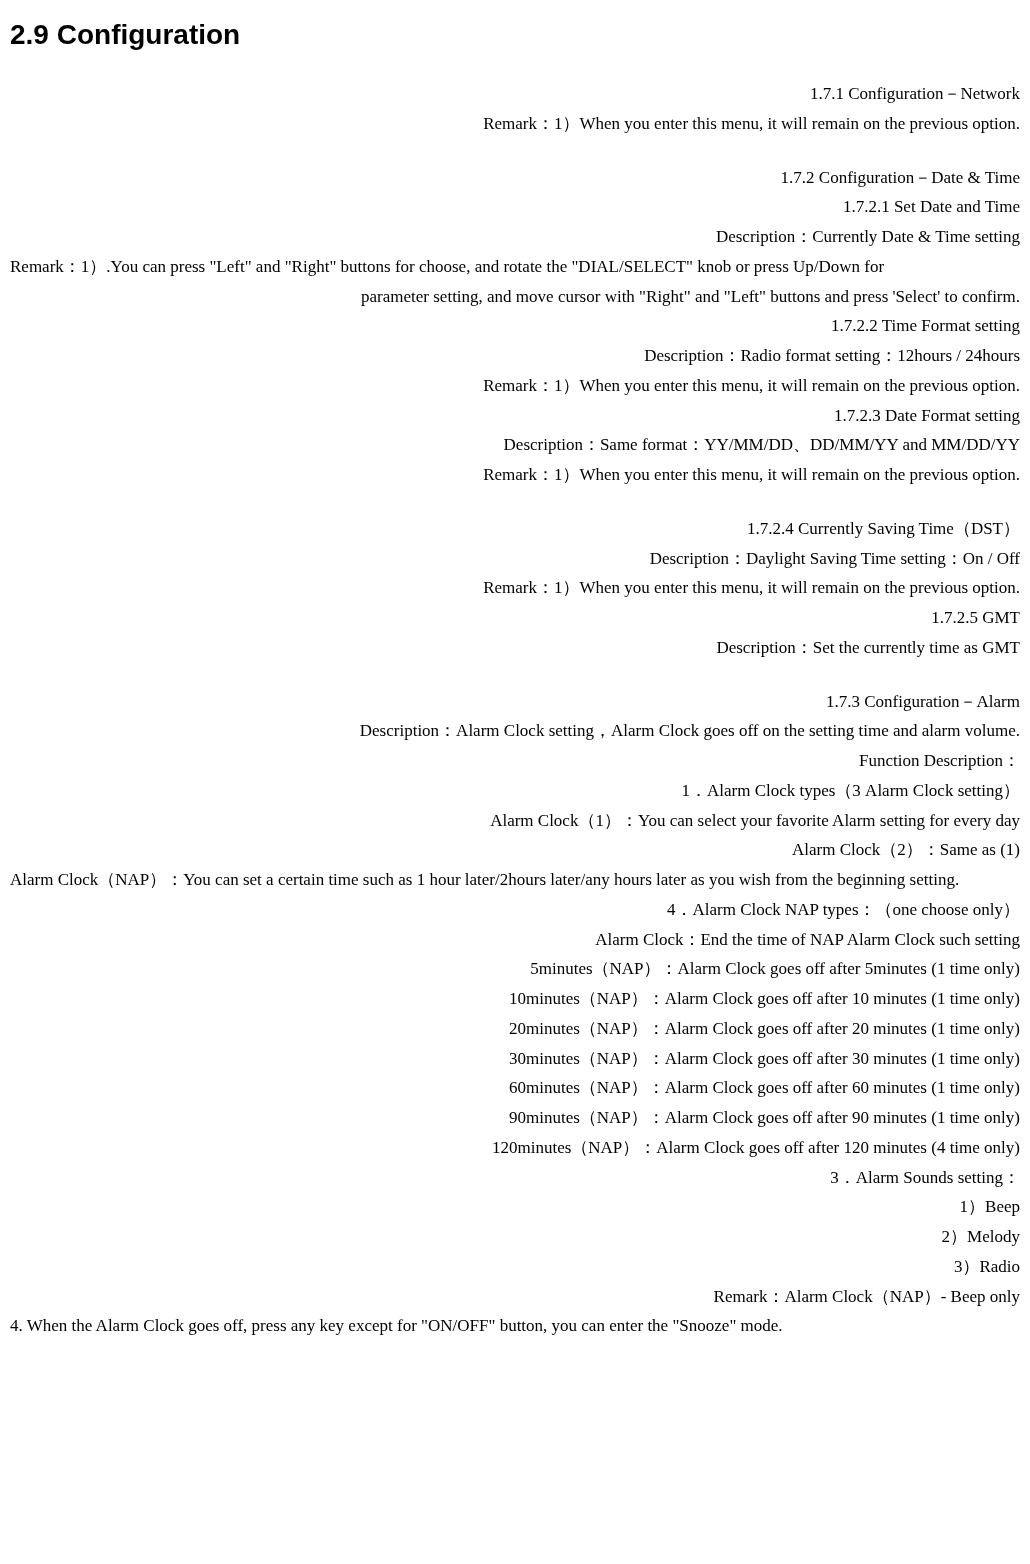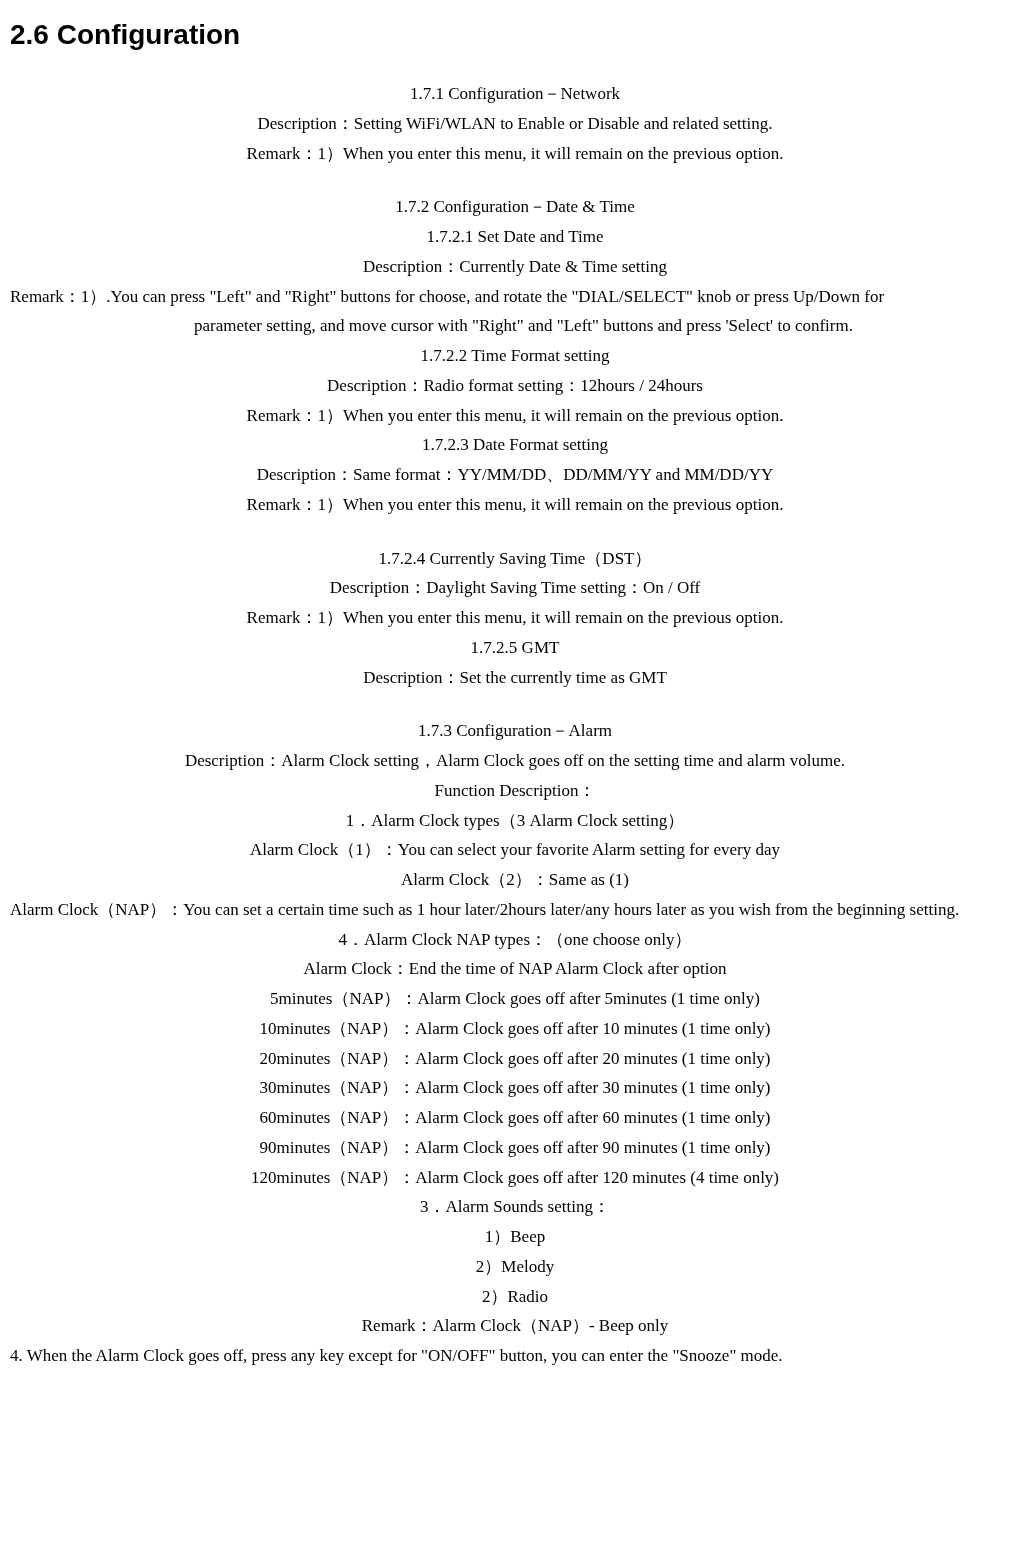--- a/index.html
+++ b/index.html
@@ -12,40 +12,39 @@
       width: 1010px;
     }
     h2 {
       font-family: Arial, Helvetica, sans-serif;
       font-weight: bold;
       font-size: 28px;
       margin: 0 0 20px 0;
     }
     p {
       margin: 0;
-      text-align: center;
+      text-align: right;
     }
     .justify {
       text-align: justify;
     }
     .indent {
       text-indent: 1em;
     }
     .block {
       margin-bottom: 24px;
     }
   </style>
 </head>
 <body>
 
-<h2>2.6 Configuration</h2>
+<h2>2.9 Configuration</h2>
 
 <div class="block">
   <p>1.7.1 Configuration－Network</p>
-  <p>Description：Setting WiFi/WLAN to Enable or Disable and related setting.</p>
   <p>Remark：1）When you enter this menu, it will remain on the previous option.</p>
 </div>
 
 <p>1.7.2 Configuration－Date &amp; Time</p>
 <p>1.7.2.1 Set Date and Time</p>
 <p>Description：Currently Date &amp; Time setting</p>
 <p class="justify">Remark：1）.You can press "Left" and "Right" buttons for choose, and rotate the "DIAL/SELECT" knob or press Up/Down for</p>
 <p class="indent">parameter setting, and move cursor with "Right" and "Left" buttons and press 'Select' to confirm.</p>
 <p>1.7.2.2 Time Format setting</p>
 <p>Description：Radio format setting：12hours / 24hours</p>
@@ -65,26 +64,26 @@
 </div>
 
 <p>1.7.3 Configuration－Alarm</p>
 <p>Description：Alarm Clock setting，Alarm Clock goes off on the setting time and alarm volume.</p>
 <p>Function Description：</p>
 <p>1．Alarm Clock types（3 Alarm Clock setting）</p>
 <p>Alarm Clock（1）：You can select your favorite Alarm setting for every day</p>
 <p>Alarm Clock（2）：Same as (1)</p>
 <p class="justify">Alarm Clock（NAP）：You can set a certain time such as 1 hour later/2hours later/any hours later as you wish from the beginning setting.</p>
 <p>4．Alarm Clock NAP types：（one choose only）</p>
-<p>Alarm Clock：End the time of NAP Alarm Clock after option</p>
+<p>Alarm Clock：End the time of NAP Alarm Clock such setting</p>
 <p>5minutes（NAP）：Alarm Clock goes off after 5minutes (1 time only)</p>
 <p>10minutes（NAP）：Alarm Clock goes off after 10 minutes (1 time only)</p>
 <p>20minutes（NAP）：Alarm Clock goes off after 20 minutes (1 time only)</p>
 <p>30minutes（NAP）：Alarm Clock goes off after 30 minutes (1 time only)</p>
 <p>60minutes（NAP）：Alarm Clock goes off after 60 minutes (1 time only)</p>
 <p>90minutes（NAP）：Alarm Clock goes off after 90 minutes (1 time only)</p>
 <p>120minutes（NAP）：Alarm Clock goes off after 120 minutes (4 time only)</p>
 <p>3．Alarm Sounds setting：</p>
 <p>1）Beep</p>
 <p>2）Melody</p>
-<p>2）Radio</p>
+<p>3）Radio</p>
 <p>Remark：Alarm Clock（NAP）- Beep only</p>
 <p class="justify">4. When the Alarm Clock goes off, press any key except for "ON/OFF" button, you can enter the "Snooze" mode.</p>
 
 </body></html>

